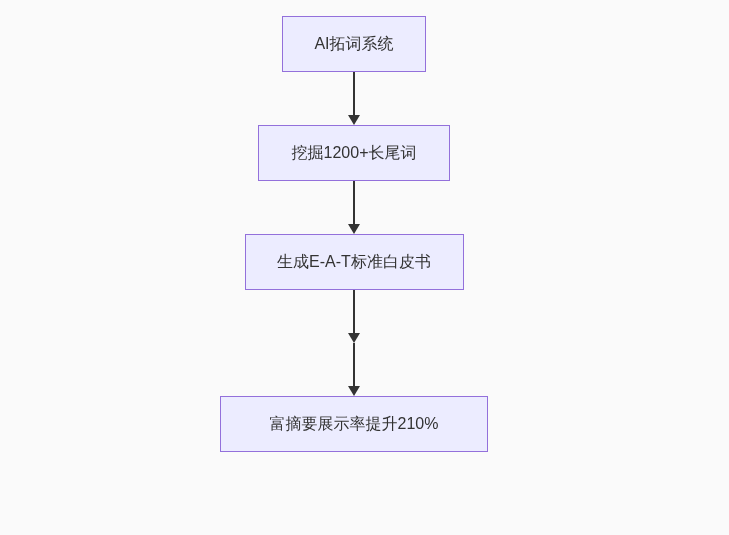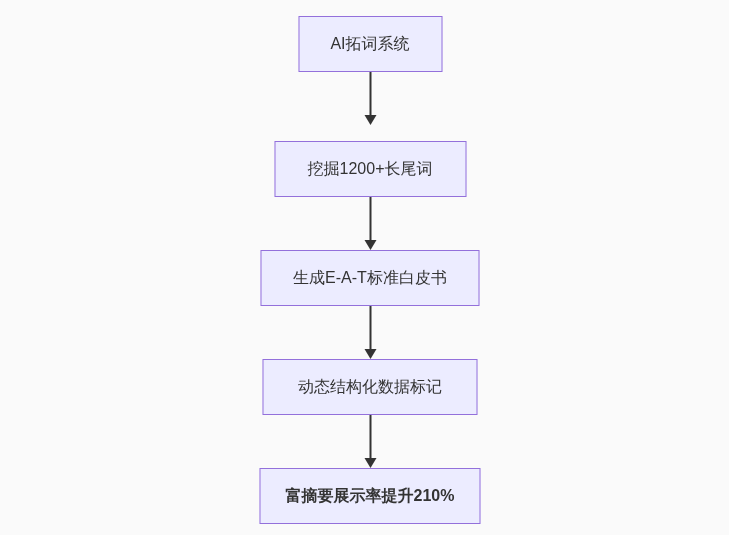--- a/index.html
+++ b/index.html
@@ -11,42 +11,42 @@
     overflow: hidden;
   }
   .canvas {
     position: relative;
     width: 729px;
     height: 535px;
   }
   .flow {
     position: absolute;
     top: 16px;
-    left: 370px;
+    left: 354px;
     transform: translateX(-50%);
     display: flex;
     flex-direction: column;
     align-items: center;
   }
   .node {
     height: 56px;
     background: #ECECFF;
     border: 1px solid #9370DB;
     display: flex;
     align-items: center;
     justify-content: center;
     color: #333333;
     font-size: 16px;
     white-space: nowrap;
   }
   .node.n1 { width: 144px; }
-  .node.n2 { width: 192px; margin-top: 16px; }
+  .node.n2 { width: 192px; }
   .node.n3 { width: 219px; align-items: center; }
   .node.n4 { width: 215px; }
-  .node.n5 { width: 221px; font-weight: bold; }
+  .node.n5 { width: 268px; }
   .edge {
     height: 53px;
     width: 12px;
     display: flex;
     flex-direction: column;
     align-items: center;
   }
   .edge-line {
     width: 2px;
     flex: 1 1 auto;
@@ -86,23 +86,20 @@
 
     <div class="node n3">
       <span>生成E-A-T标准白皮书</span>
     </div>
 
     <div class="edge">
       <div class="edge-line"></div>
       <div class="edge-arrowhead"></div>
     </div>
 
-    <div class="node n4">
-      <span>动态结构化数据标记</span>
-    </div>
 
     <div class="edge">
       <div class="edge-line"></div>
       <div class="edge-arrowhead"></div>
     </div>
 
     <div class="node n5">
       <span>富摘要展示率提升210%</span>
     </div>
 

